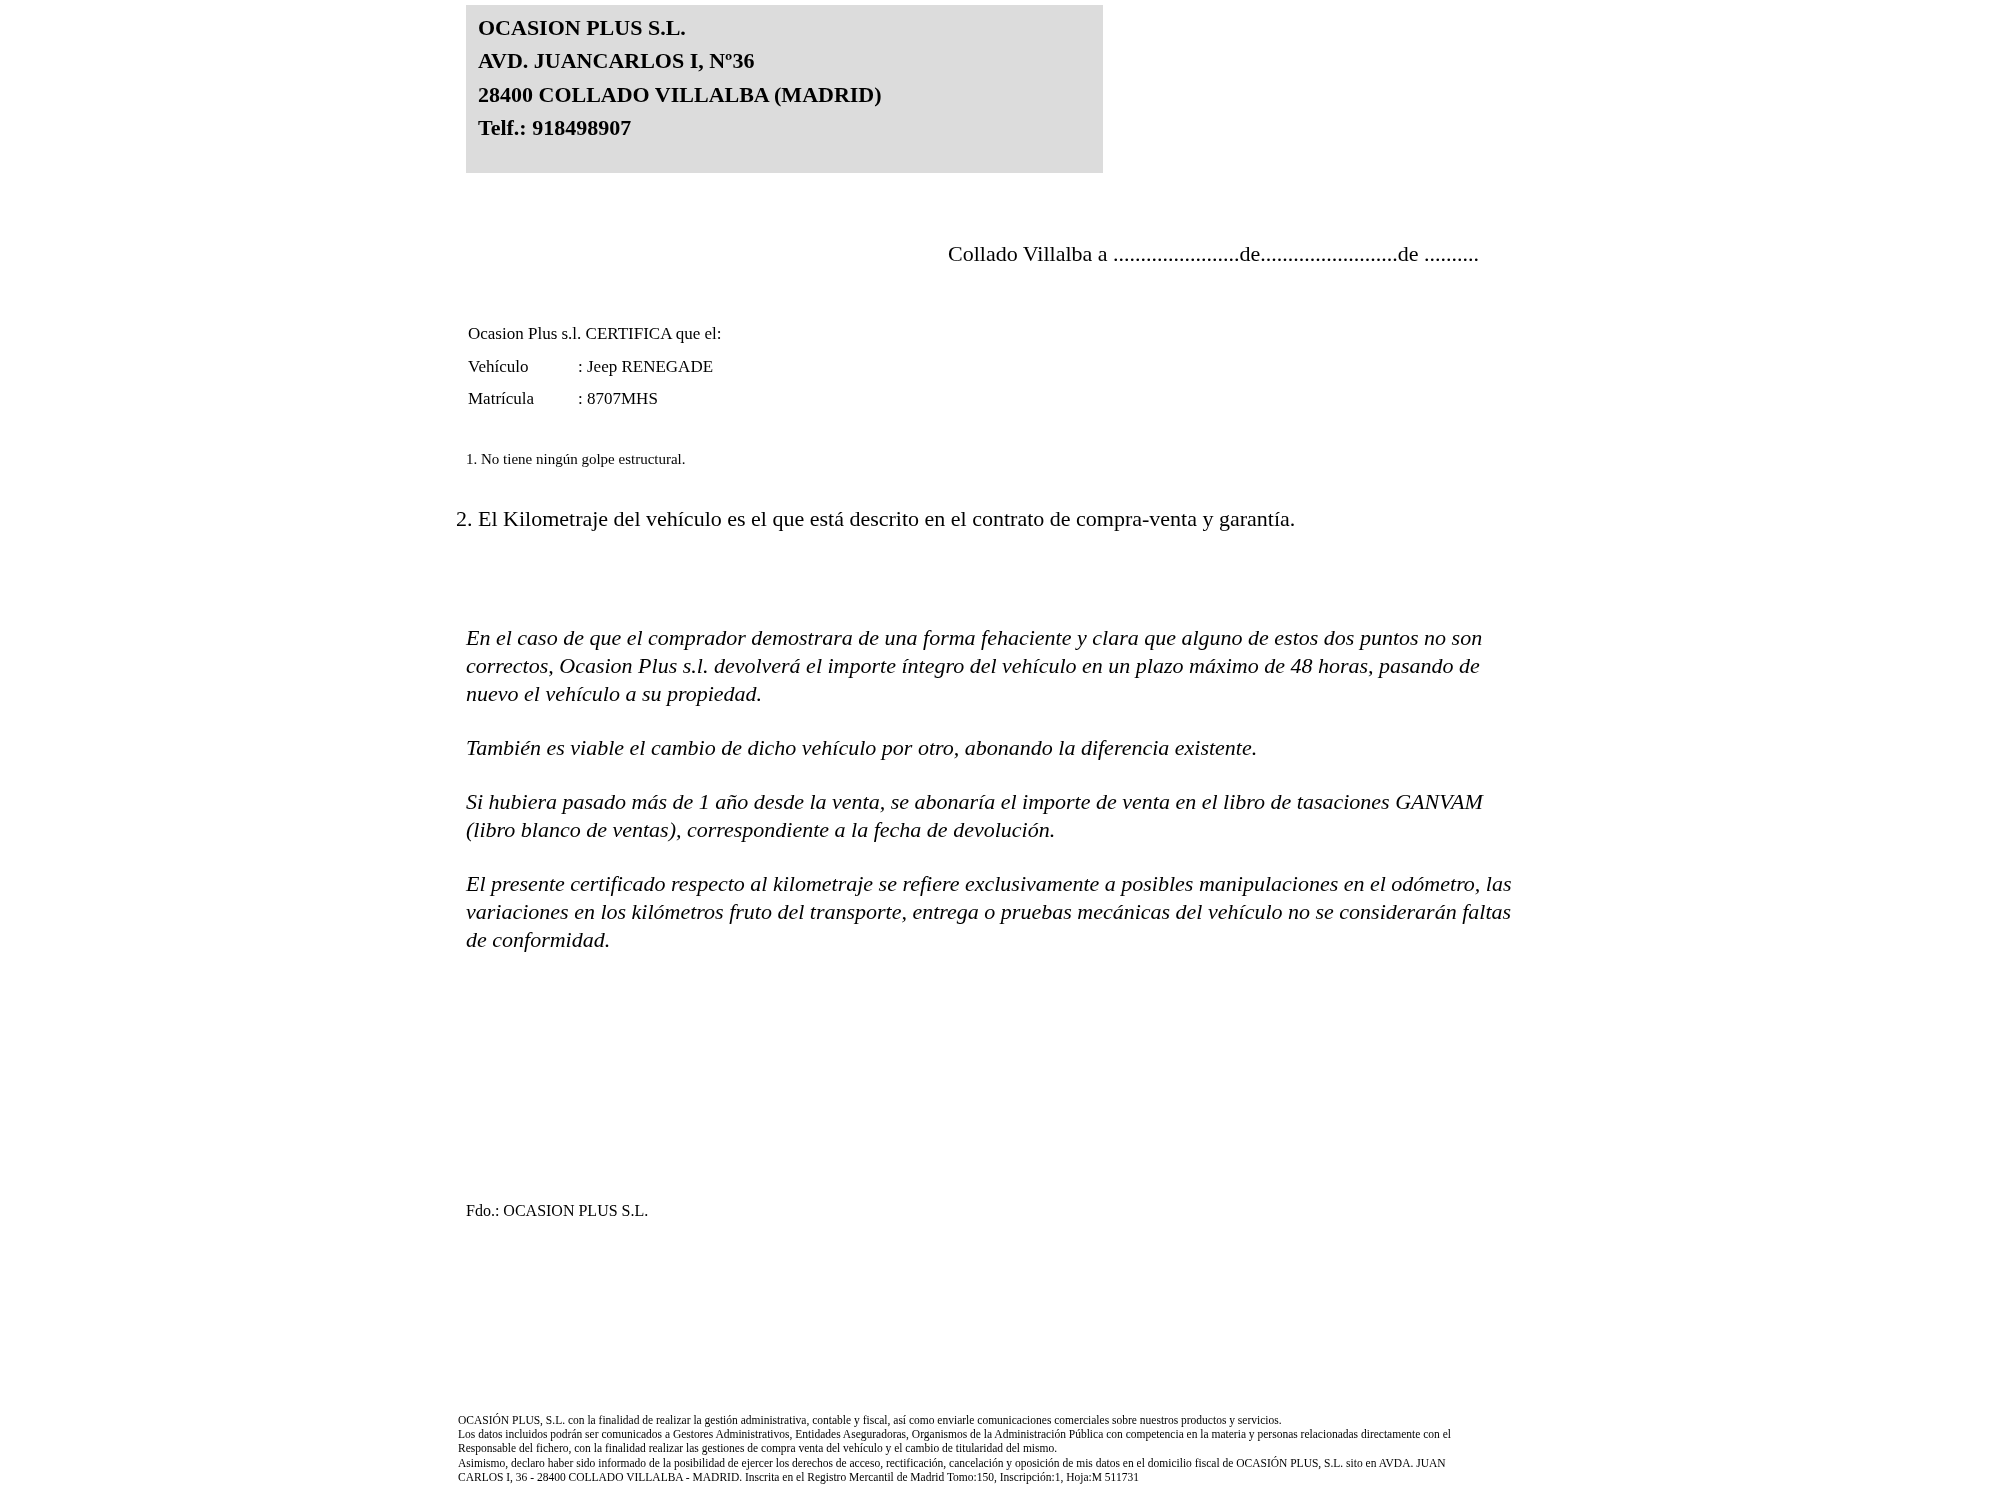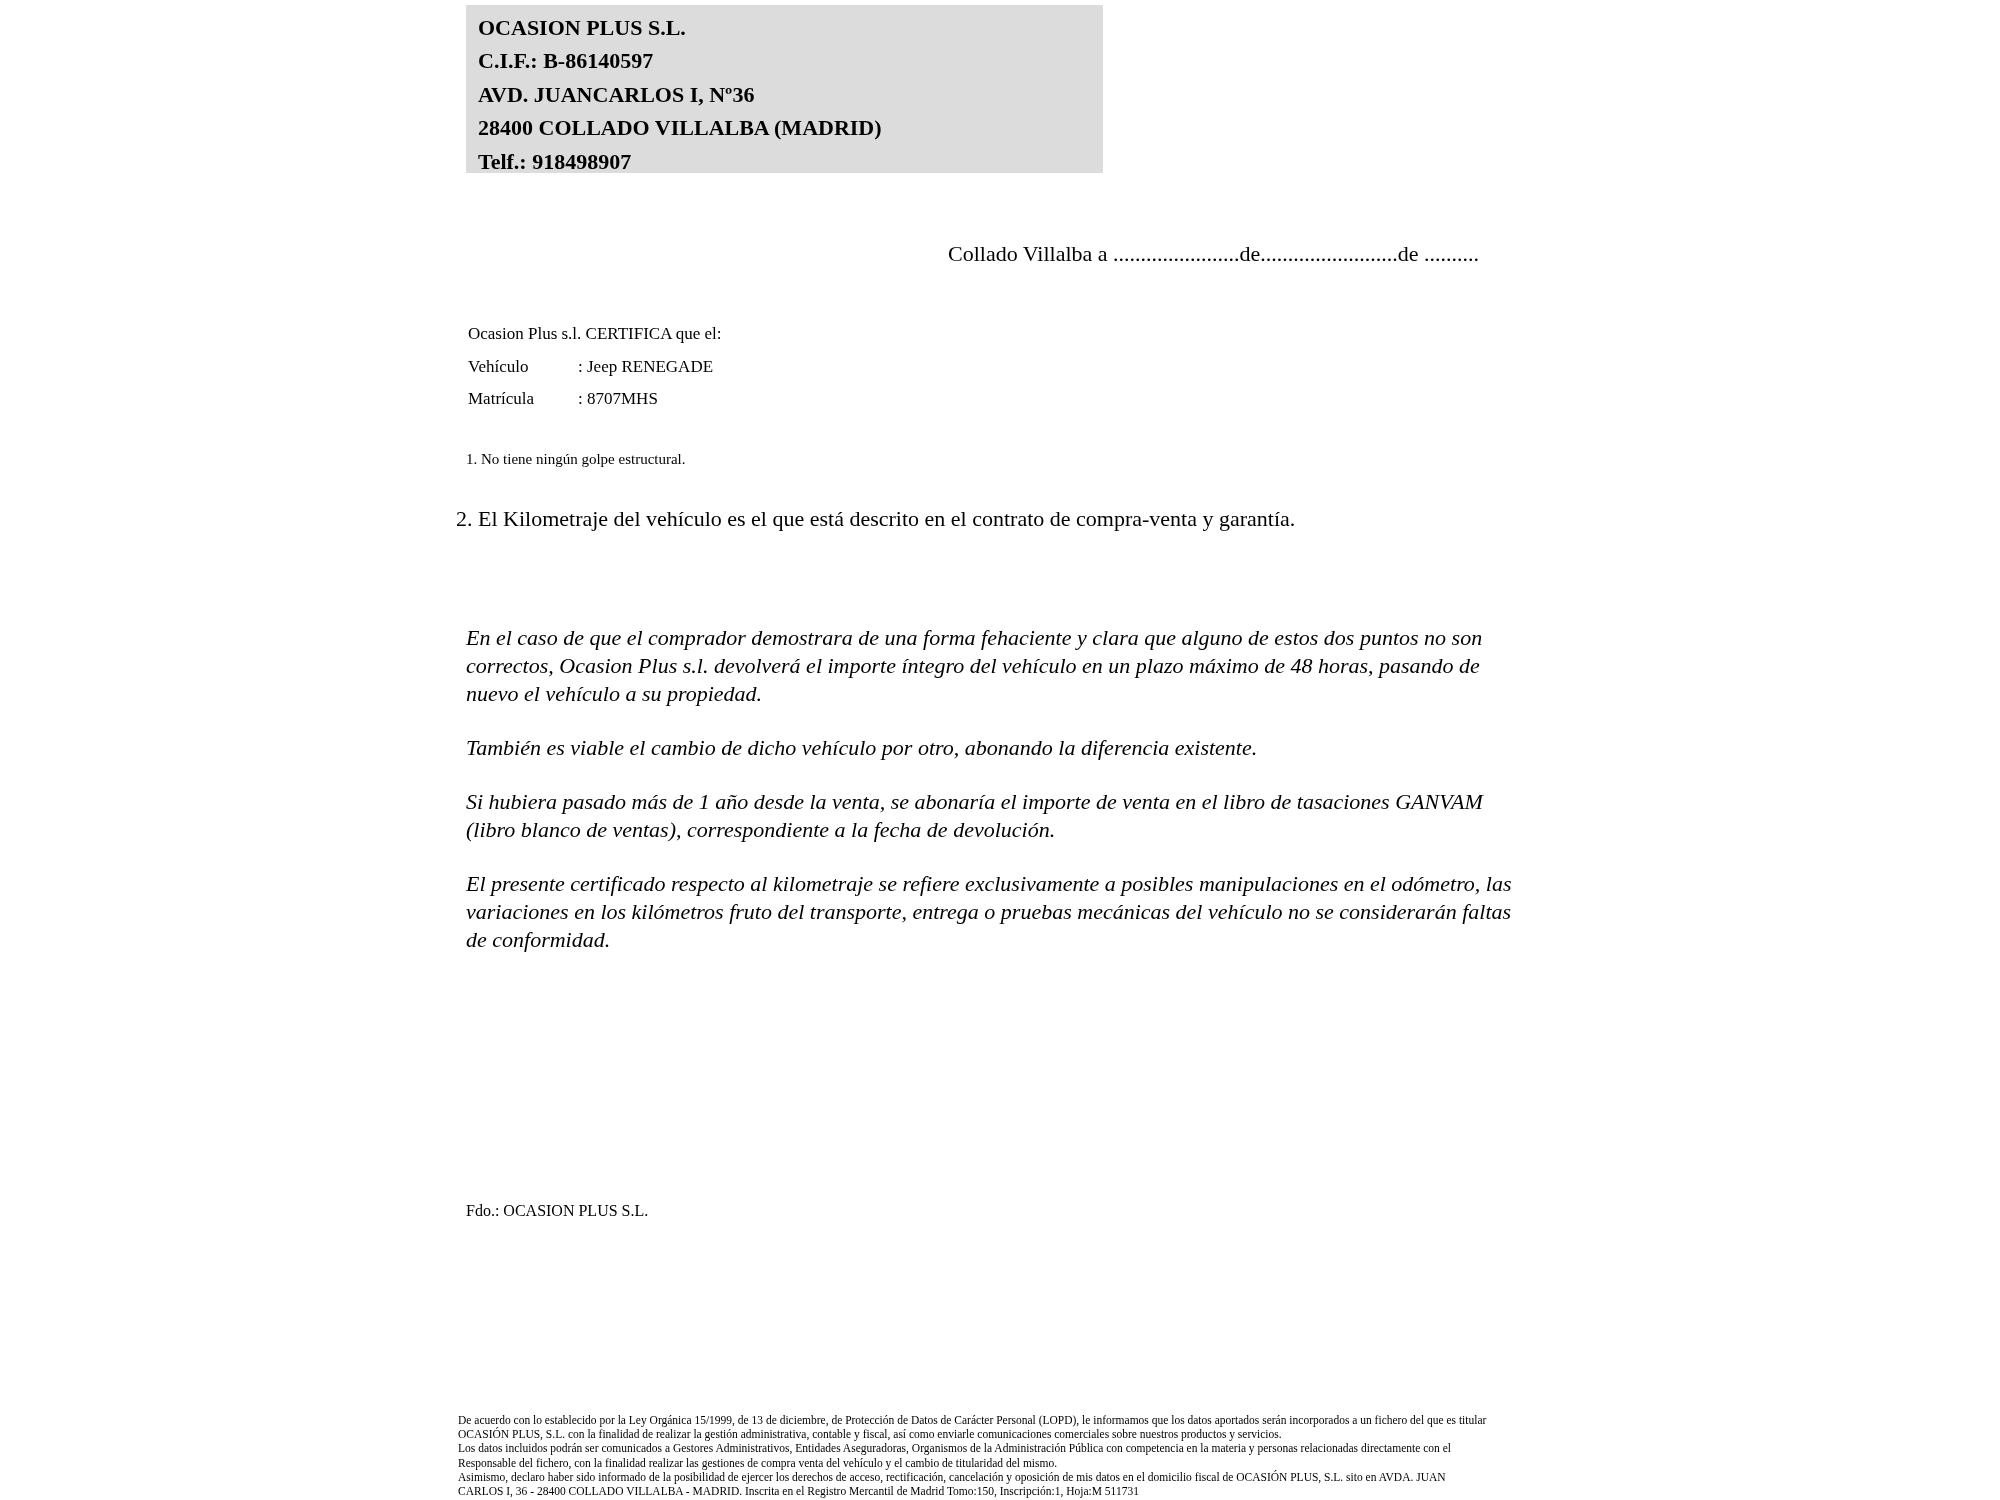--- a/index.html
+++ b/index.html
@@ -114,21 +114,20 @@
     white-space: nowrap;
   }
 </style>
 </head>
 <body>
 
 <div class="page">
 
   <div class="company-box">
     <div class="line">OCASION PLUS S.L.</div>
-    <div class="line">C.I.F.: B-86140597</div>
     <div class="line">AVD. JUANCARLOS I, Nº36</div>
     <div class="line">28400 COLLADO VILLALBA (MADRID)</div>
     <div class="line">Telf.: 918498907</div>
   </div>
 
   <div class="date-line">Collado Villalba a .......................de.........................de ..........</div>
 
   <div class="certify-block">
     <div class="row">Ocasion Plus s.l. CERTIFICA que el:</div>
     <div class="row">
@@ -145,21 +144,20 @@
   <div class="body-paragraphs">
     <p>En el caso de que el comprador demostrara de una forma fehaciente y clara que alguno de estos dos puntos no son correctos, Ocasion Plus s.l. devolverá el importe íntegro del vehículo en un plazo máximo de 48 horas, pasando de nuevo el vehículo a su propiedad.</p>
     <p>También es viable el cambio de dicho vehículo por otro, abonando la diferencia existente.</p>
     <p>Si hubiera pasado más de 1 año desde la venta, se abonaría el importe de venta en el libro de tasaciones GANVAM (libro blanco de ventas), correspondiente a la fecha de devolución.</p>
     <p>El presente certificado respecto al kilometraje se refiere exclusivamente a posibles manipulaciones en el odómetro, las variaciones en los kilómetros fruto del transporte, entrega o pruebas mecánicas del vehículo no se considerarán faltas de conformidad.</p>
   </div>
 
   <div class="signature-line">Fdo.: OCASION PLUS S.L.</div>
 
   <div class="legal-footer">
-    <div class="footer-line">De acuerdo con lo establecido por la Ley Orgánica 15/1999, de 13 de diciembre, de Protección de Datos de Carácter Personal (LOPD), le informamos que los datos aportados serán incorporados a un fichero del que es titular</div>
     <div class="footer-line">OCASIÓN PLUS, S.L. con la finalidad de realizar la gestión administrativa, contable y fiscal, así como enviarle comunicaciones comerciales sobre nuestros productos y servicios.</div>
     <div class="footer-line">Los datos incluidos podrán ser comunicados a Gestores Administrativos, Entidades Aseguradoras, Organismos de la Administración Pública con competencia en la materia y personas relacionadas directamente con el</div>
     <div class="footer-line">Responsable del fichero, con la finalidad realizar las gestiones de compra venta del vehículo y el cambio de titularidad del mismo.</div>
     <div class="footer-line">Asimismo, declaro haber sido informado de la posibilidad de ejercer los derechos de acceso, rectificación, cancelación y oposición de mis datos en el domicilio fiscal de OCASIÓN PLUS, S.L. sito en AVDA. JUAN</div>
     <div class="footer-line">CARLOS I, 36 - 28400 COLLADO VILLALBA - MADRID. Inscrita en el Registro Mercantil de Madrid Tomo:150, Inscripción:1, Hoja:M 511731</div>
   </div>
 
 </div>
 
 </body></html>

